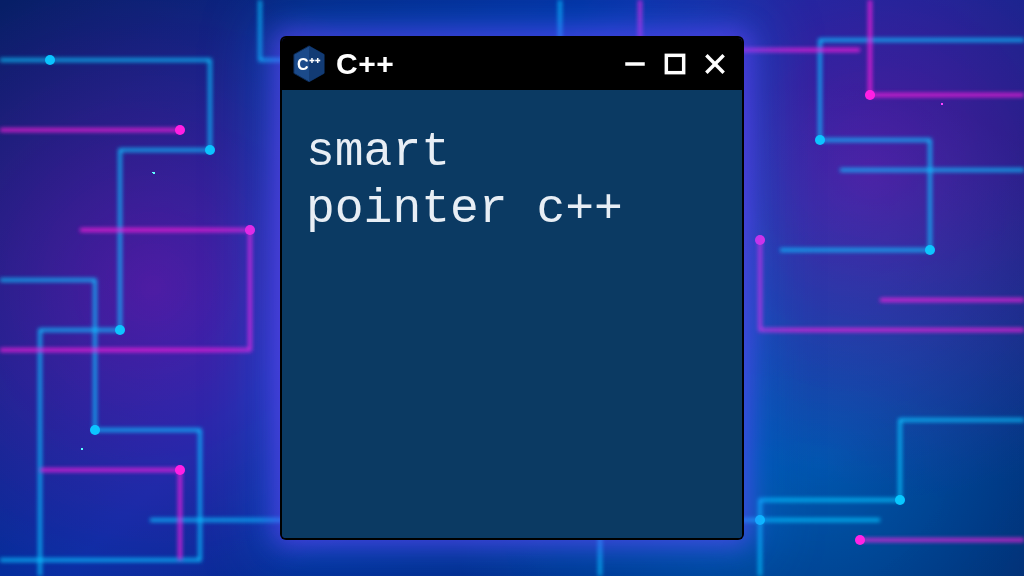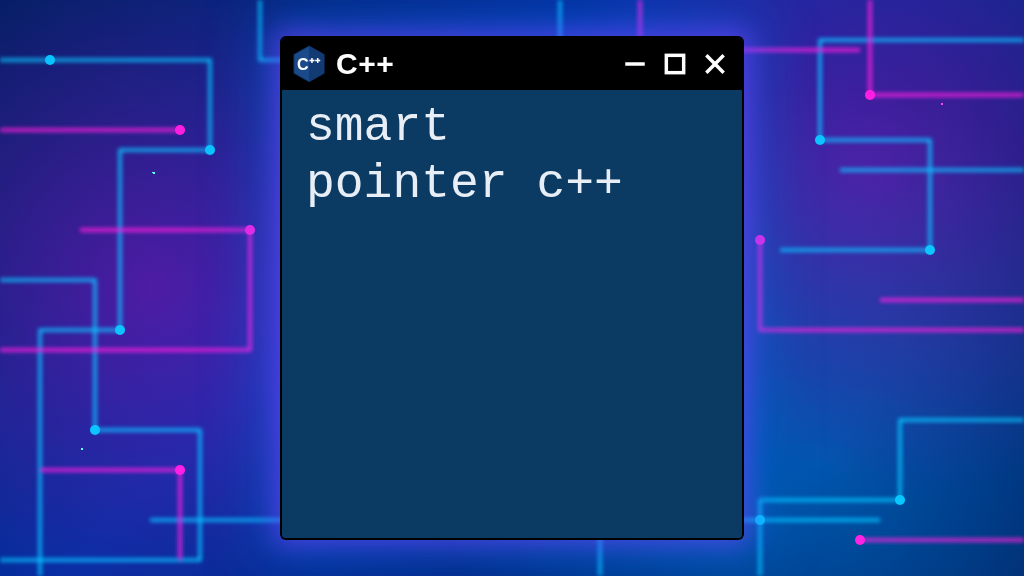--- a/index.html
+++ b/index.html
@@ -49,21 +49,21 @@
   .winbtns{ display:flex; align-items:center; gap:14px; }
   .winbtn{ width:26px; height:26px; display:flex; align-items:center; justify-content:center; cursor:pointer; }
   .winbtn svg{ stroke:#fff; stroke-width:3.2; fill:none; }
 
   .cpp-logo{
     width:34px; height:38px; display:flex; align-items:center; justify-content:center;
   }
 
   .body{
     flex:1; background:#0b3a63; color:#e8eef5;
-    padding:9px 24px;
+    padding:34px 24px;
     font-family:"Consolas","Menlo","Courier New",monospace;
     font-size:48px; line-height:1.18; font-weight:400;
     white-space:pre-wrap;
   }
 </style>
 </head>
 <body>
 
 <div class="bg">
   <svg viewBox="0 0 1024 576" preserveAspectRatio="none">

